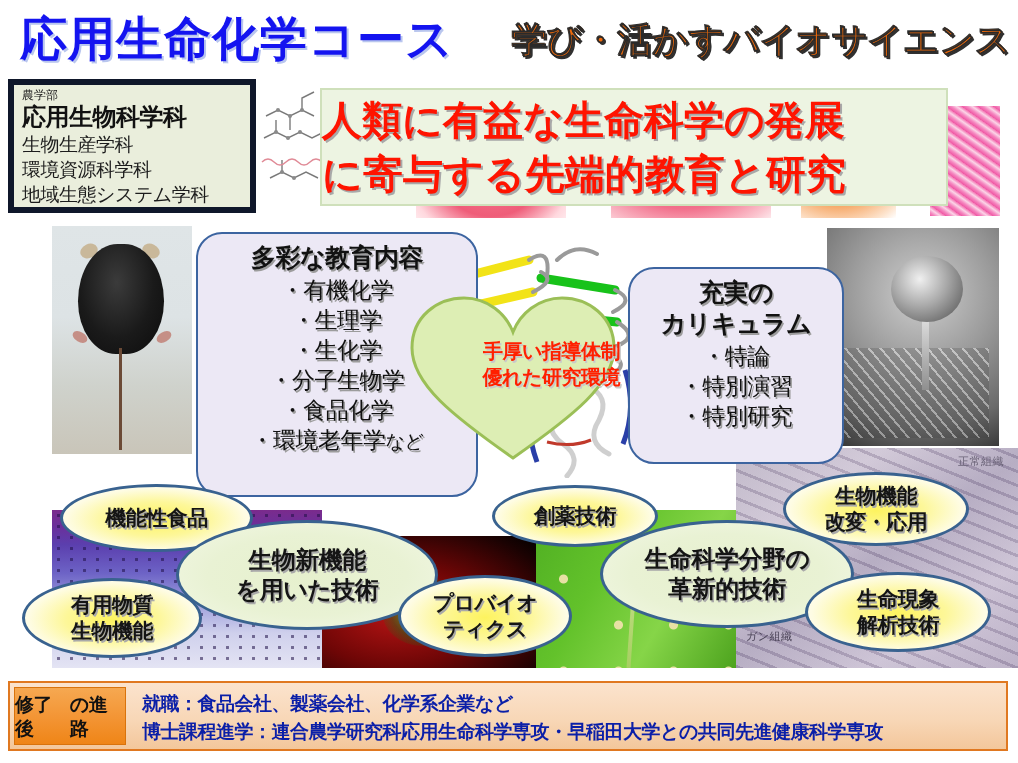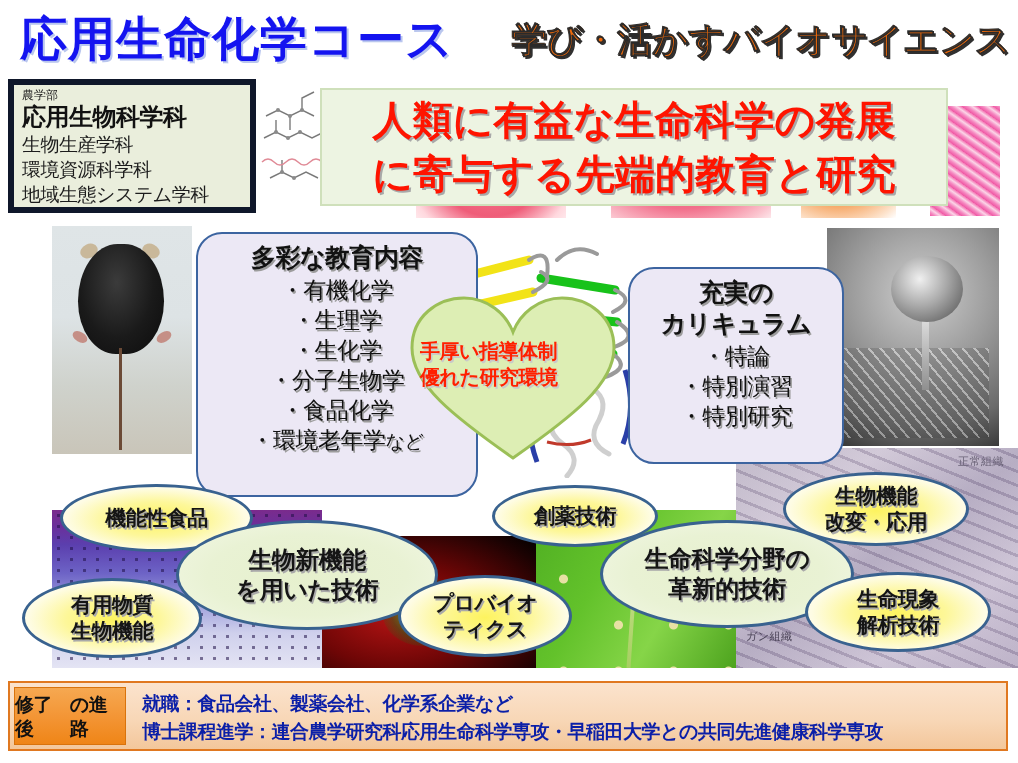--- a/index.html
+++ b/index.html
@@ -108,21 +108,20 @@
   .statement {
     position: absolute;
     left: 320px; top: 88px;
     width: 628px; height: 118px;
     background: #edf4e2;
     border: 2px solid #cfe0bb;
     box-sizing: border-box;
     display: flex;
     flex-direction: column;
     justify-content: center;
-    align-items: center;
   }
   .statement-line {
     font-size: 40px;
     font-weight: bold;
     color: #ff1400;
     line-height: 54px;
     letter-spacing: 0px;
     white-space: nowrap;
     text-shadow: 2px 2px 0px #a8a8a8;
   }
@@ -249,23 +248,23 @@
     letter-spacing:-0.5px;
     text-shadow: 1.5px 1.5px 0 #9c9c9c;
   }
   .rbox-item .small { font-size: 19px; }
 
   
   .heart-wrap { position: absolute; left: 408px; top: 292px; width: 210px; height: 172px; }
   .heart-wrap svg { position:absolute; left:0; top:0; }
   .heart-text {
     position: absolute;
-    left: 12px; top: 46px;
+    left: 2px; top: 46px;
     width: 210px;
-    text-align: left;
+    text-align: right;
   }
   .heart-line {
     font-size: 20px;
     font-weight: bold;
     color: #ff2000;
     line-height: 26px;
     letter-spacing: -0.5px;
     text-shadow: 1.5px 1.5px 0 #c9c9c9;
     white-space: nowrap;
   }

